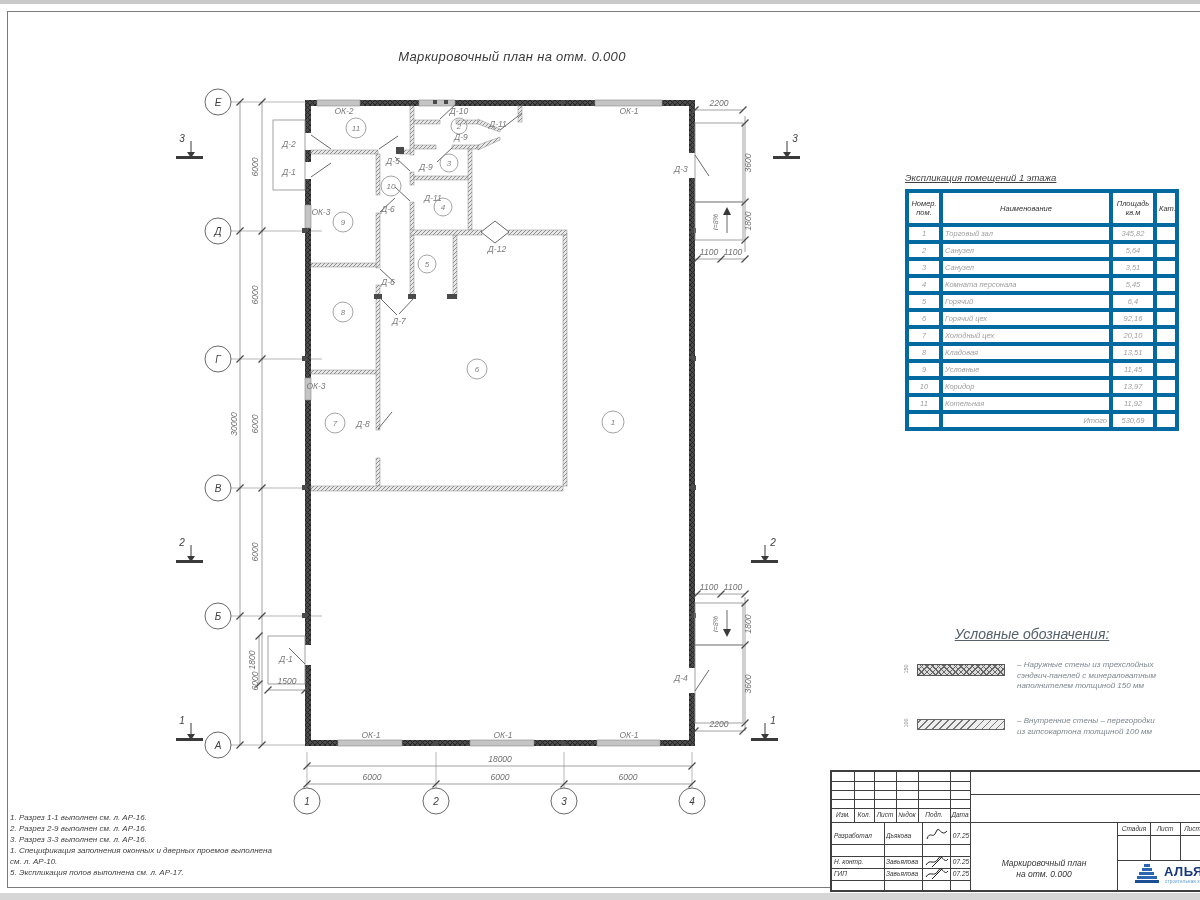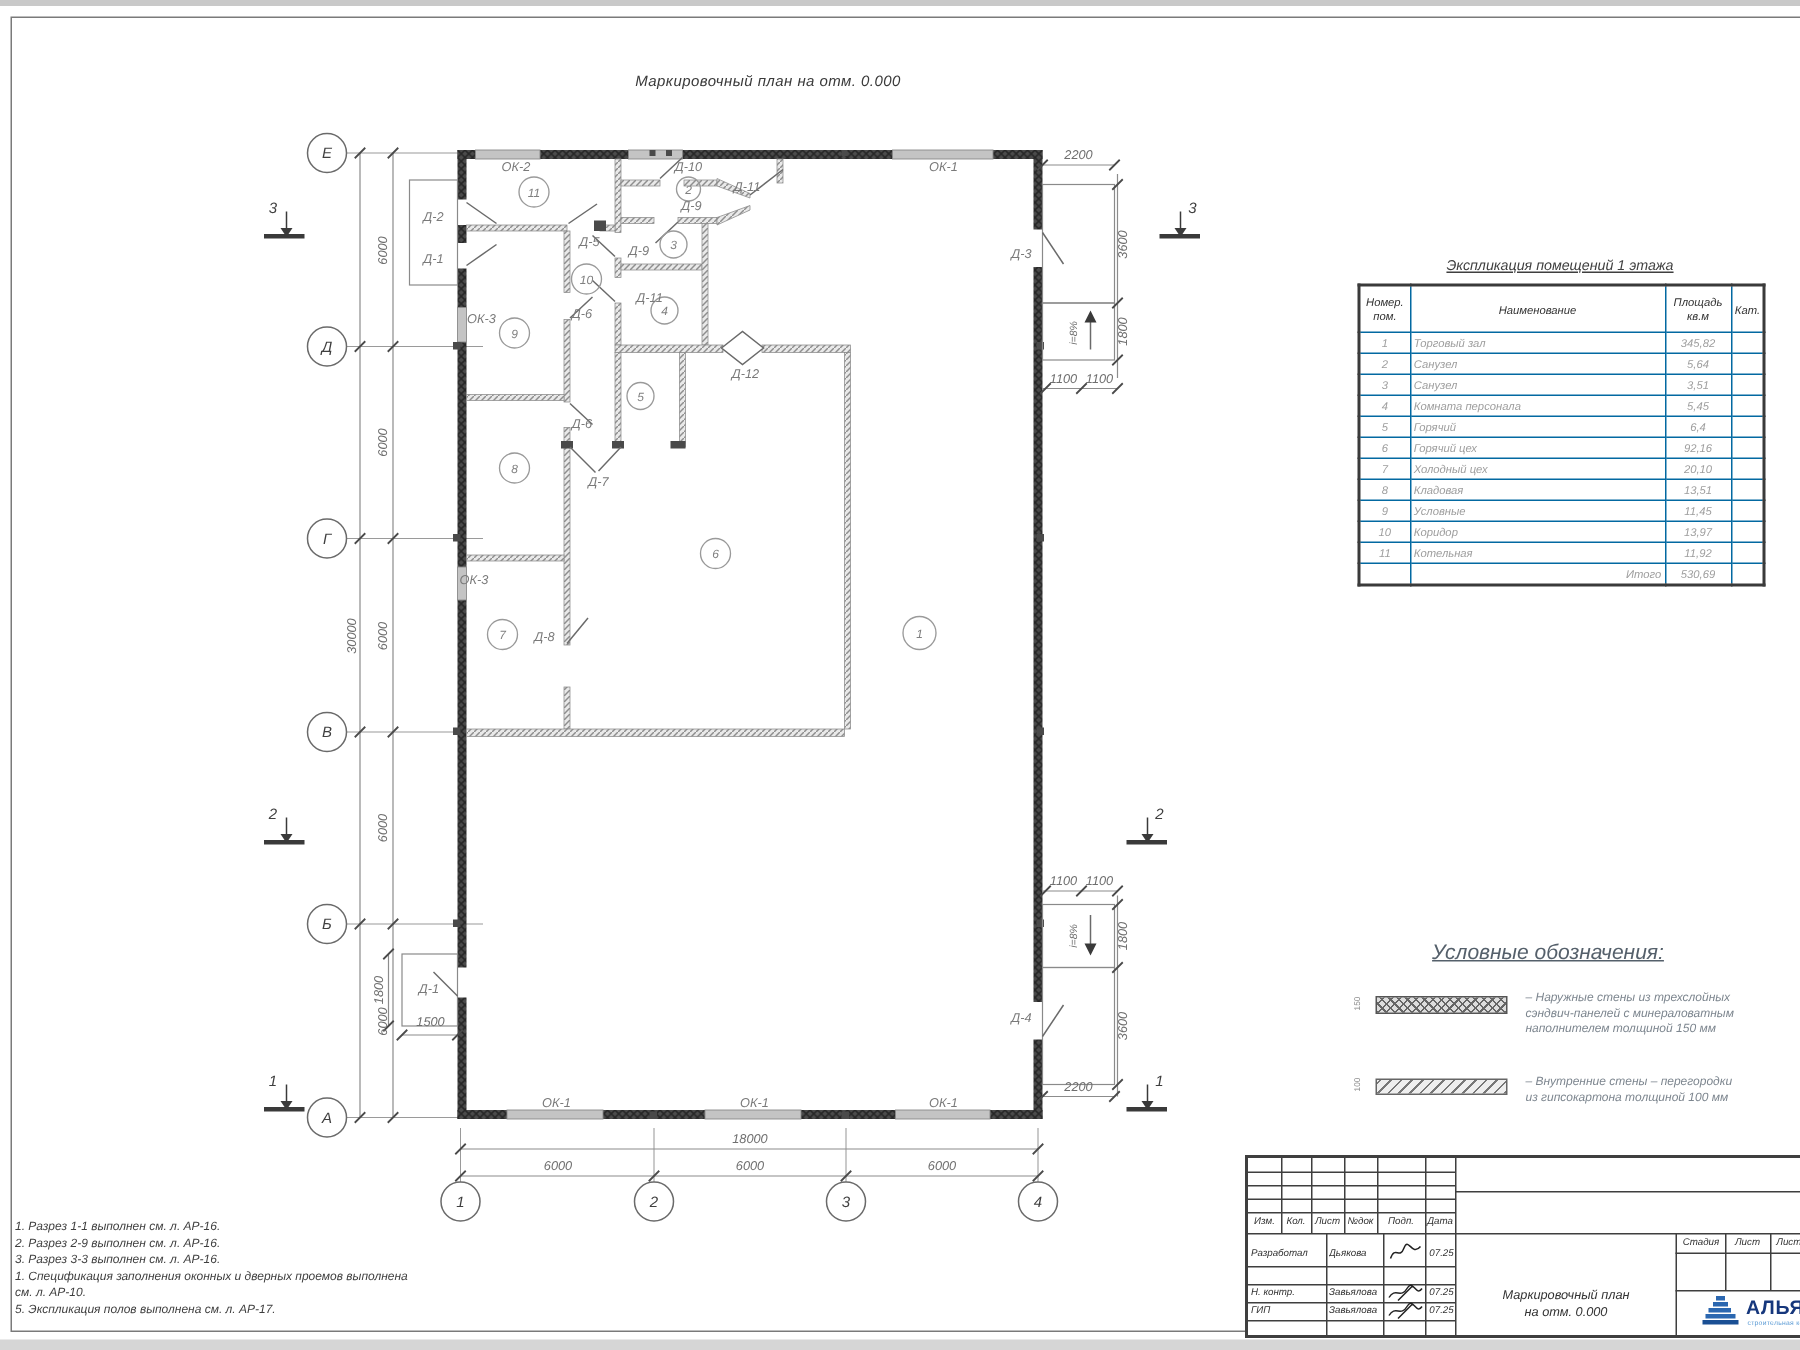--- a/index.html
+++ b/index.html
@@ -2,21 +2,21 @@
 <html><head>
 <meta charset="utf-8">
 <style>
   html,body{margin:0;padding:0;}
   body{width:1200px;height:900px;position:relative;background:#fff;overflow:hidden;
        font-family:"Liberation Sans",sans-serif;}
   .ov{position:absolute;}
   .strip-top{left:0;top:0;width:1200px;height:4px;background:#c9c9c9;}
   .strip-bot{left:0;top:893px;width:1200px;height:7px;background:#d6d6d6;}
   .frame{left:7px;top:11px;width:1205px;height:875px;border:1.5px solid #7a7a7a;}
-  .sheet-title{left:377px;top:49px;width:270px;text-align:center;font-size:10px;
+  .sheet-title{left:377px;top:49px;width:270px;text-align:center;font-size:13px;
        font-style:italic;color:#3a3a3a;letter-spacing:.3px;}
   svg text{font-family:"Liberation Sans",sans-serif;font-style:italic;}
   .lb{font-size:8.5px;fill:#7a7a7a;}
   .dm{font-size:8.5px;fill:#6f6f6f;}
   .rn{font-size:8px;fill:#808080;}
   .gt{font-size:10px;fill:#3f3f3f;}
   .st{font-size:10px;fill:#3f3f3f;}
   .rp{font-size:7px;fill:#6f6f6f;}
   .we{fill:url(#pext);}
   .wi{fill:url(#pint);stroke:#8a8a8a;stroke-width:.5;}
@@ -26,25 +26,25 @@
   .rc{fill:none;stroke:#9a9a9a;stroke-width:.9;}
   .gl{stroke:#9a9a9a;stroke-width:.7;}
   .dl{stroke:#8c8c8c;stroke-width:.8;fill:none;}
   .tk{stroke:#4a4a4a;stroke-width:1.2;}
   .sw{stroke:#6a6a6a;stroke-width:1;fill:none;}
   .pr{fill:none;stroke:#8a8a8a;stroke-width:.8;}
   .sb{fill:#3a3a3a;}
   .sl{stroke:#3a3a3a;stroke-width:1;}
   .sa{fill:#3a3a3a;}
   
-  .expl-title{left:905px;top:172px;width:270px;text-align:center;font-size:9.5px;
+  .expl-title{left:905px;top:172px;width:270px;font-size:9.5px;
       font-style:italic;color:#3f3f3f;text-decoration:underline;}
   table.expl{left:905px;top:189px;position:absolute;border-collapse:collapse;
       table-layout:fixed;width:270px;font-style:italic;}
-  table.expl td,table.expl th{border:1px solid #0369a1;padding:0 2px;overflow:hidden;
+  table.expl td,table.expl th{border:4px solid #0369a1;padding:0 2px;overflow:hidden;
       white-space:nowrap;font-weight:normal;font-style:italic;}
   table.expl{border:2px solid #3a3a3a;}
   table.expl th{height:30px;font-size:7.5px;color:#333;text-align:center;}
   table.expl td{height:13px;font-size:7.5px;color:#9e9e9e;}
   td.c{text-align:center;}  td.r{text-align:right;}
   
   .leg-title{left:952px;top:626px;width:160px;text-align:center;font-size:14px;
       font-style:italic;color:#55606b;text-decoration:underline;}
   .leg-bar1{left:917px;top:664px;width:86px;height:10px;border:1px solid #555;
       background:repeating-linear-gradient(45deg,#666 0 1px,rgba(0,0,0,0) 1px 4px),

